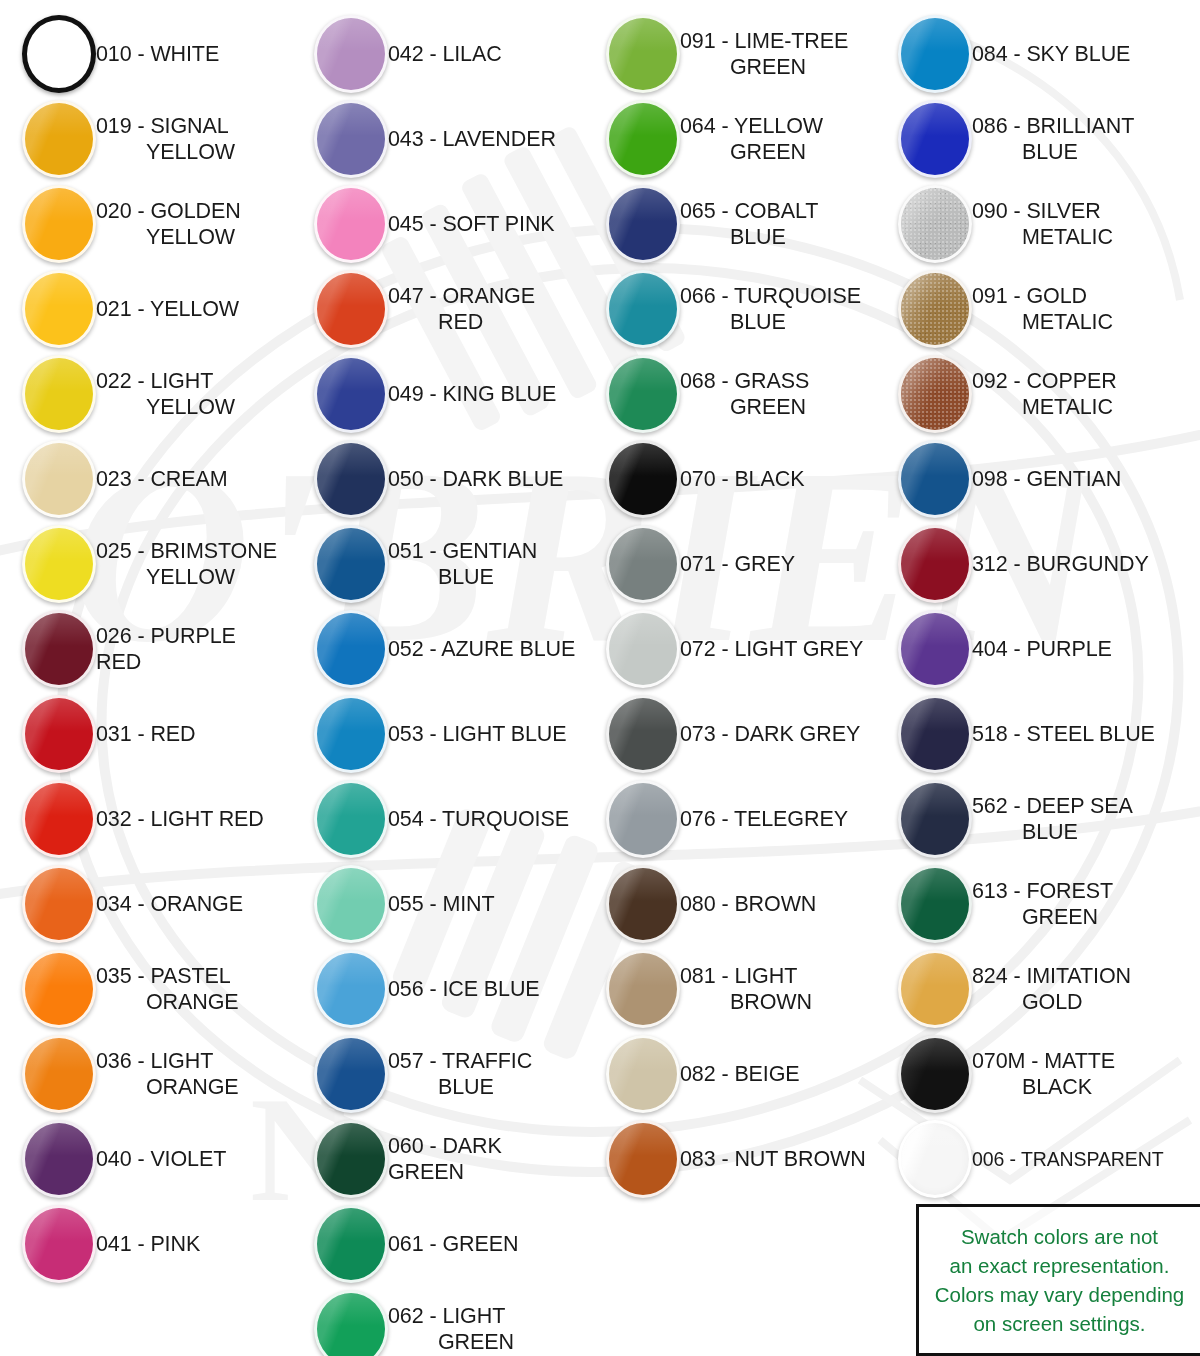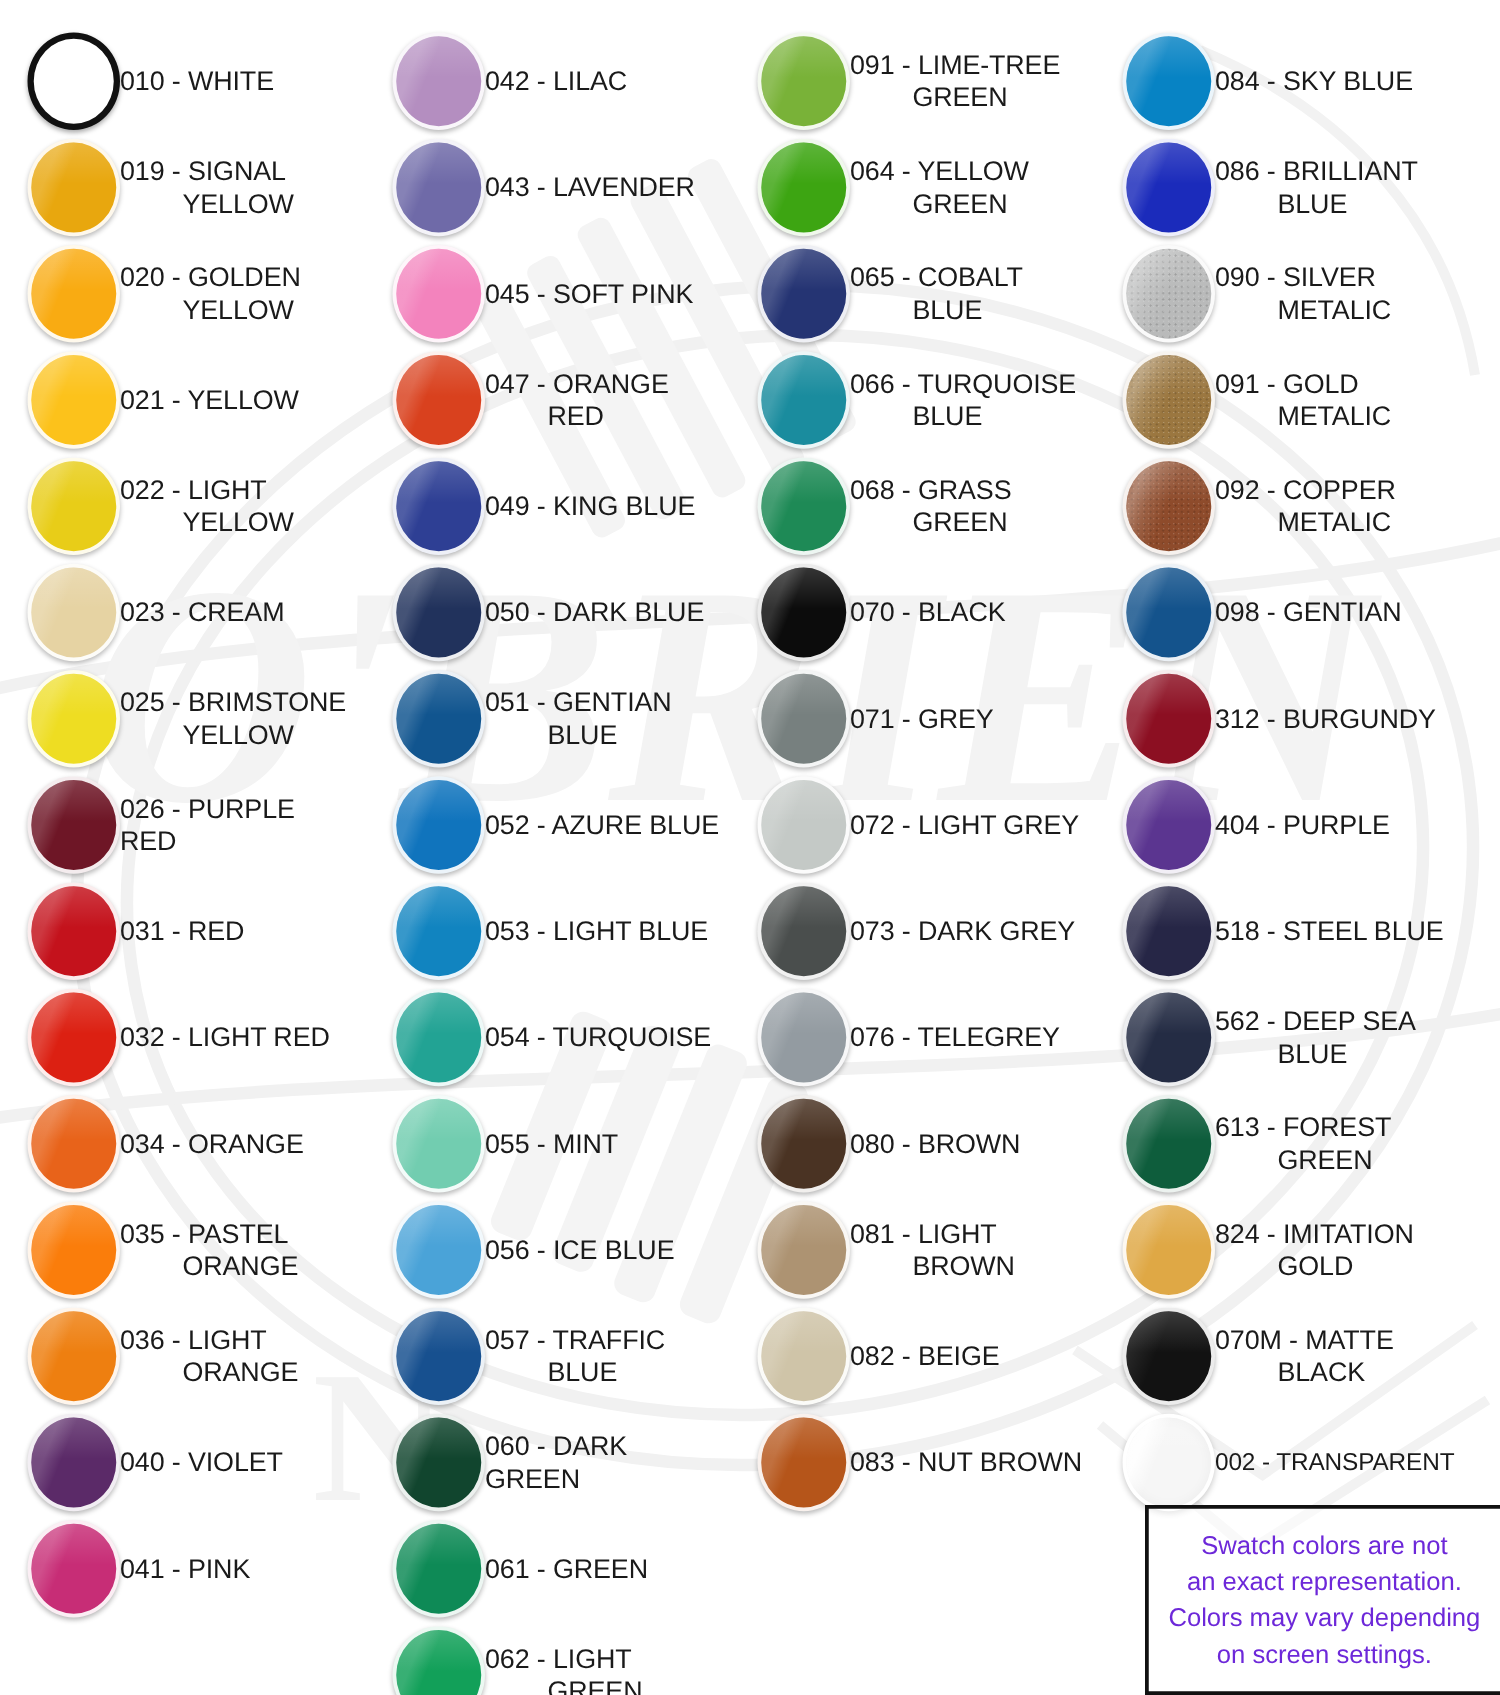--- a/index.html
+++ b/index.html
@@ -23,21 +23,21 @@
   #watermark svg{position:absolute;top:0;left:0;}
 
   
   #chart{
     position:absolute;
     top:0;left:0;
     width:1200px;height:1356px;
     z-index:2;
     display:grid;
     grid-template-columns:292px 292px 292px 324px;
-    padding:22px 0 0 0;
+    padding:11px 0 0 0;
     box-sizing:border-box;
   }
   .column{position:relative;}
 
   .swatch-row{
     display:flex;
     align-items:center;
     height:85px;
     box-sizing:border-box;
   }
@@ -150,21 +150,21 @@
     border-right:none;
     box-sizing:border-box;
     background:rgba(255,255,255,0.55);
     z-index:3;
     display:flex;
     flex-direction:column;
     align-items:center;
     justify-content:center;
     font-size:20.5px;
     line-height:29px;
-    color:#6d28d9;
+    color:#15803d;
   }
   #note .nline{display:block;}
 </style>
 </head>
 <body>
 
 <div id="watermark">
   <svg width="1200" height="1356" viewBox="0 0 1200 1356" aria-hidden="true">
     <g fill="none" stroke="#f1f1f1" stroke-width="10">
       <ellipse cx="620" cy="700" rx="560" ry="470" transform="rotate(-8 620 700)"></ellipse>
@@ -557,21 +557,21 @@
       <div class="swatch-row">
         <div class="dot-wrap">
           <div class="dot matte" style="background: rgb(18, 18, 18);"></div>
         </div>
         <div class="label"><span>070M - MATTE</span><span class="cont">BLACK</span></div>
       </div>
       <div class="swatch-row">
         <div class="dot-wrap">
           <div class="dot transparent" style="background: rgb(246, 246, 246);"></div>
         </div>
-        <div class="label small-name"><span>002 - TRANSPARENT</span></div>
+        <div class="label small-name"><span>006 - TRANSPARENT</span></div>
       </div>
     </div>
 
 </div>
 
 <div id="note">
   <span class="nline">Swatch colors are not</span>
   <span class="nline">an exact representation.</span>
   <span class="nline">Colors may vary depending</span>
   <span class="nline">on screen settings.</span>

